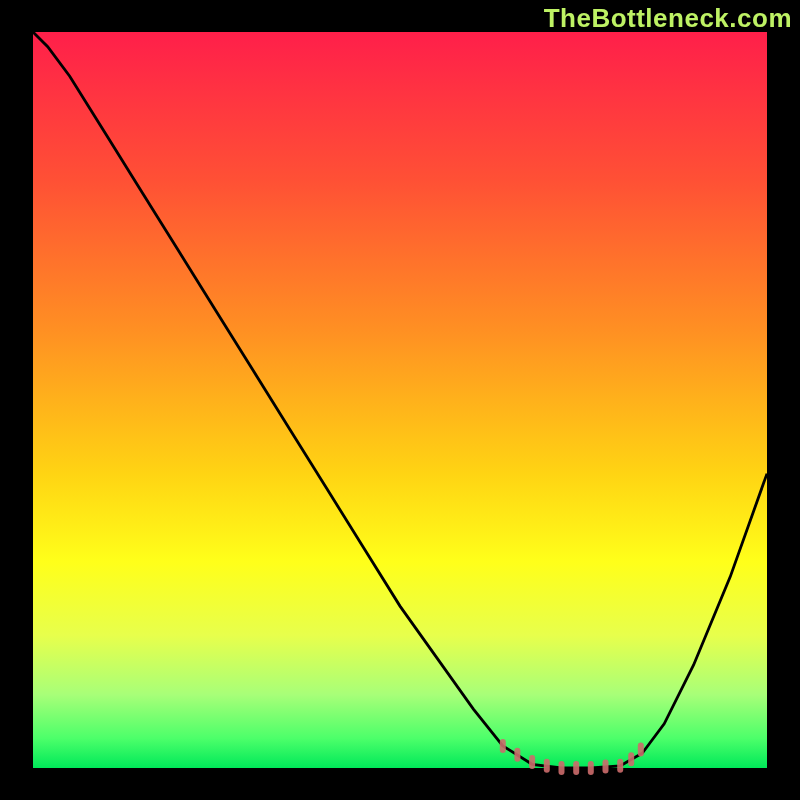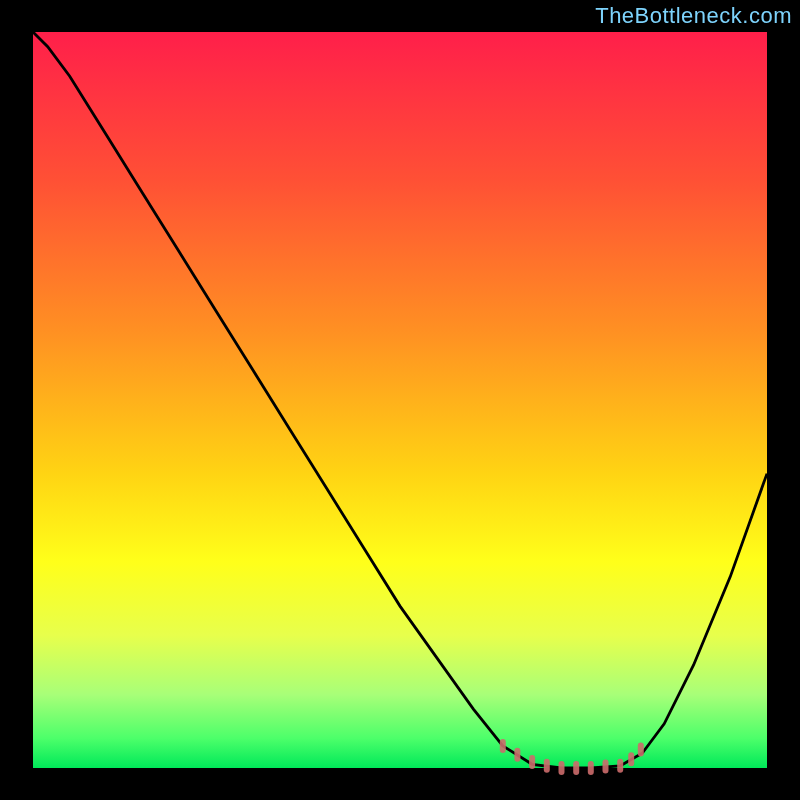--- a/index.html
+++ b/index.html
@@ -13,23 +13,23 @@
   .container {
     position: relative;
     width: 800px;
     height: 800px;
   }
   .watermark {
     position: absolute;
     top: 3px;
     right: 8px;
     font-family: Arial, Helvetica, sans-serif;
-    font-size: 22px;
-    font-weight: 400;
-    color: #7dd3fc;
+    font-size: 26px;
+    font-weight: 700;
+    color: #bef264;
     letter-spacing: 0.5px;
     z-index: 5;
   }
   svg {
     display: block;
   }
 </style>
 </head>
 <body>
 

